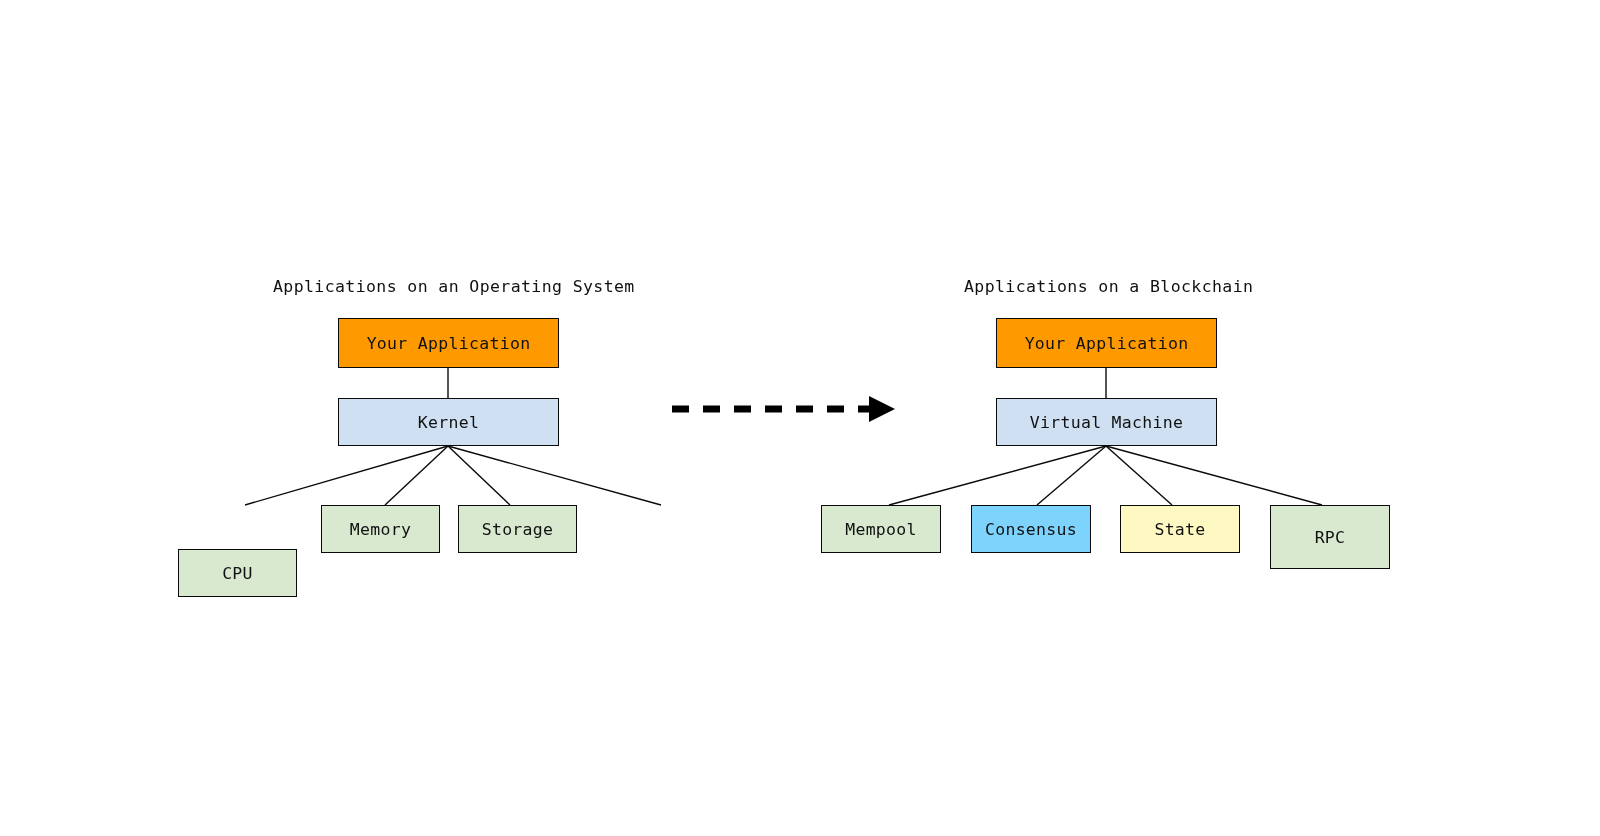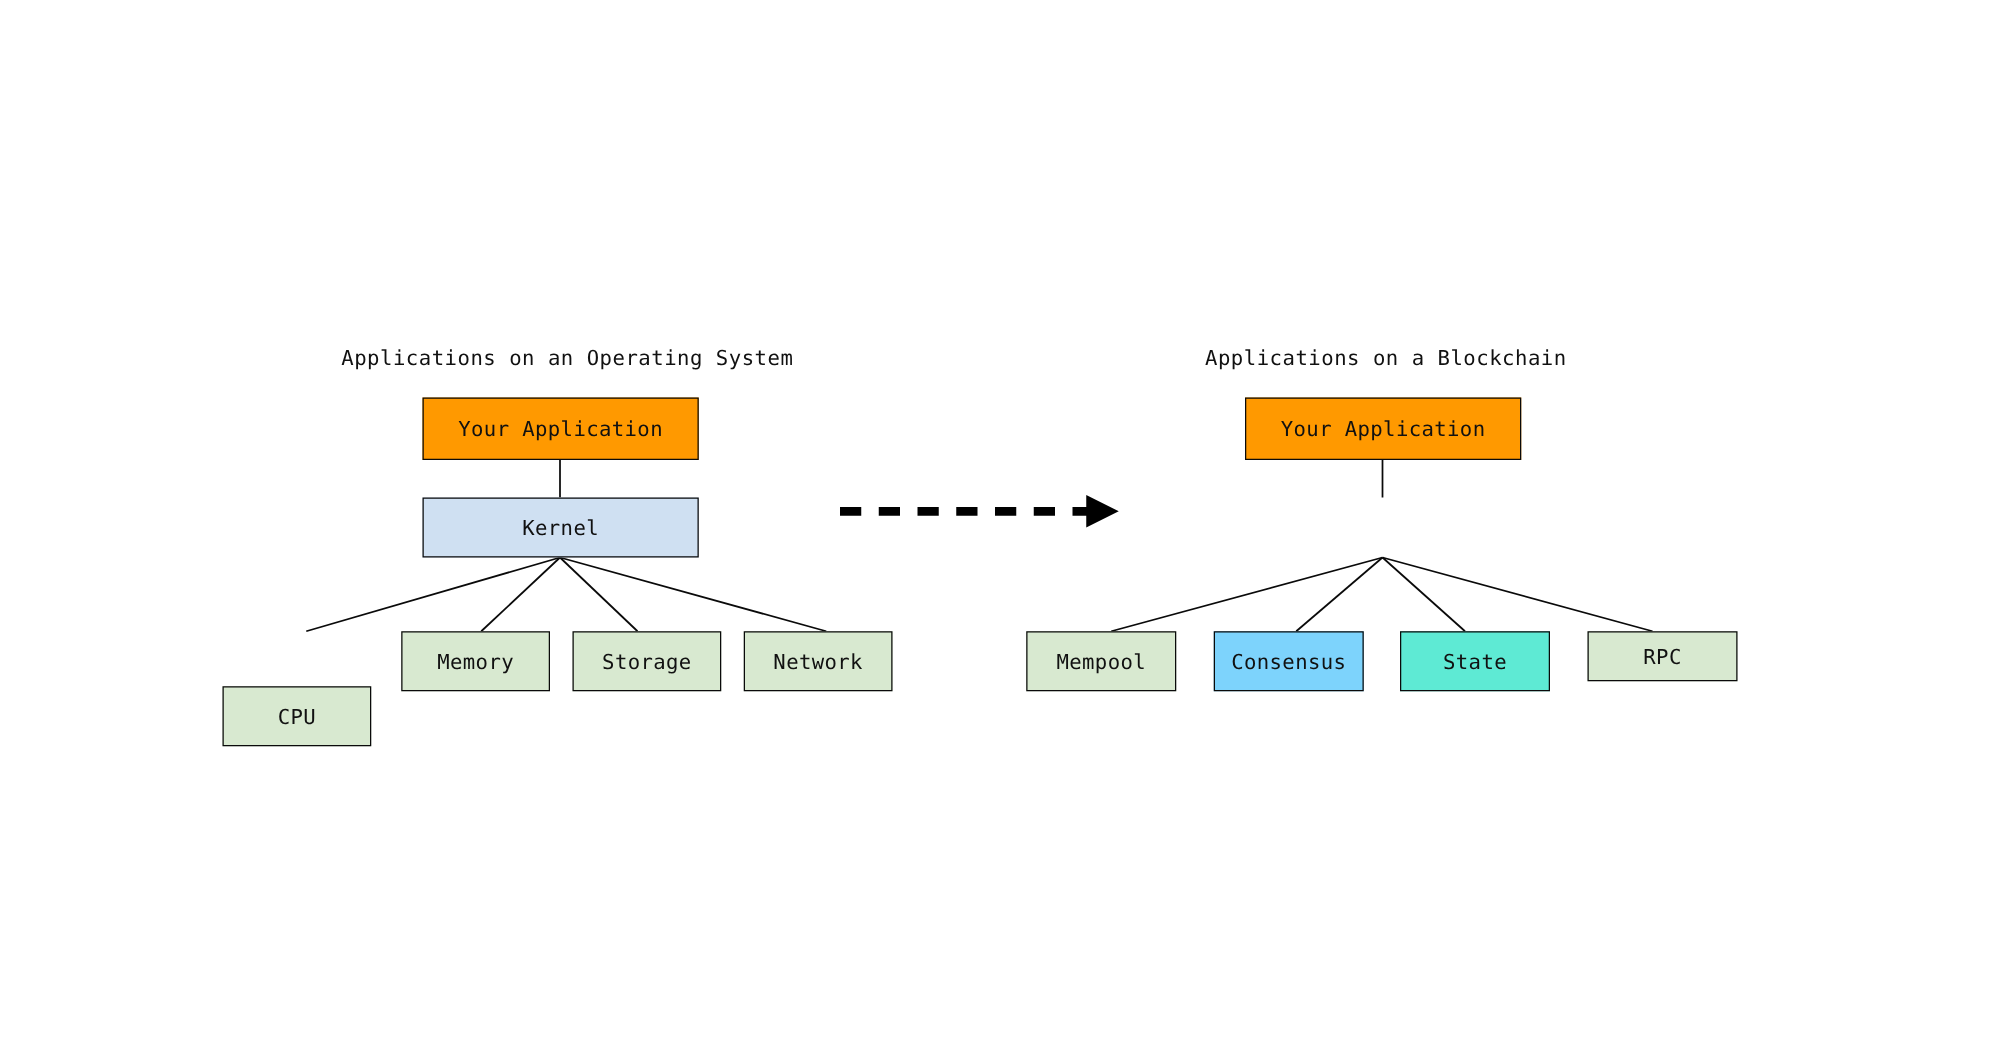--- a/index.html
+++ b/index.html
@@ -81,21 +81,21 @@
   </svg>
 
   <div class="panel-title" style="left: 273px; top: 277px;">Applications on an Operating System</div>
   <div class="panel-title" style="left: 964px; top: 277px;">Applications on a Blockchain</div>
 
   <div class="node app" style="left: 338px; top: 318px; width: 221px; height: 50px; background: rgb(255, 153, 0);">Your Application</div>
   <div class="node core" style="left: 338px; top: 398px; width: 221px; height: 48px; background: rgb(207, 224, 242);">Kernel</div>
   <div class="node leaf" style="left: 178px; top: 505px; width: 119px; height: 48px; background: rgb(216, 233, 208); margin-top: 44px;">CPU</div>
   <div class="node leaf" style="left: 321px; top: 505px; width: 119px; height: 48px; background: rgb(216, 233, 208);">Memory</div>
   <div class="node leaf" style="left: 458px; top: 505px; width: 119px; height: 48px; background: rgb(216, 233, 208);">Storage</div>
-  <div class="node leaf" style="left: 595px; top: 505px; width: 119px; height: 48px; background: rgb(216, 233, 208);">Network</div>
 
   <div class="node app" style="left: 996px; top: 318px; width: 221px; height: 50px; background: rgb(255, 153, 0);">Your Application</div>
+  <div class="node core" style="left: 996px; top: 398px; width: 221px; height: 48px; background: rgb(207, 224, 242);">Virtual Machine</div>
   <div class="node leaf" style="left: 821px; top: 505px; width: 120px; height: 48px; background: rgb(216, 233, 208);">Mempool</div>
   <div class="node leaf" style="left: 971px; top: 505px; width: 120px; height: 48px; background: #7dd3fc;">Consensus</div>
-  <div class="node leaf" style="left: 1120px; top: 505px; width: 120px; height: 48px; background: #5eead4;">State</div>
-  <div class="node leaf" style="left: 1270px; top: 505px; width: 120px; height: 40px; background: rgb(216, 233, 208);">RPC</div>
+  <div class="node leaf" style="left: 1120px; top: 505px; width: 120px; height: 48px; background: #fef9c3;">State</div>
+  <div class="node leaf" style="left: 1270px; top: 505px; width: 120px; height: 64px; background: rgb(216, 233, 208);">RPC</div>
 
 </div>
 
 </body></html>

